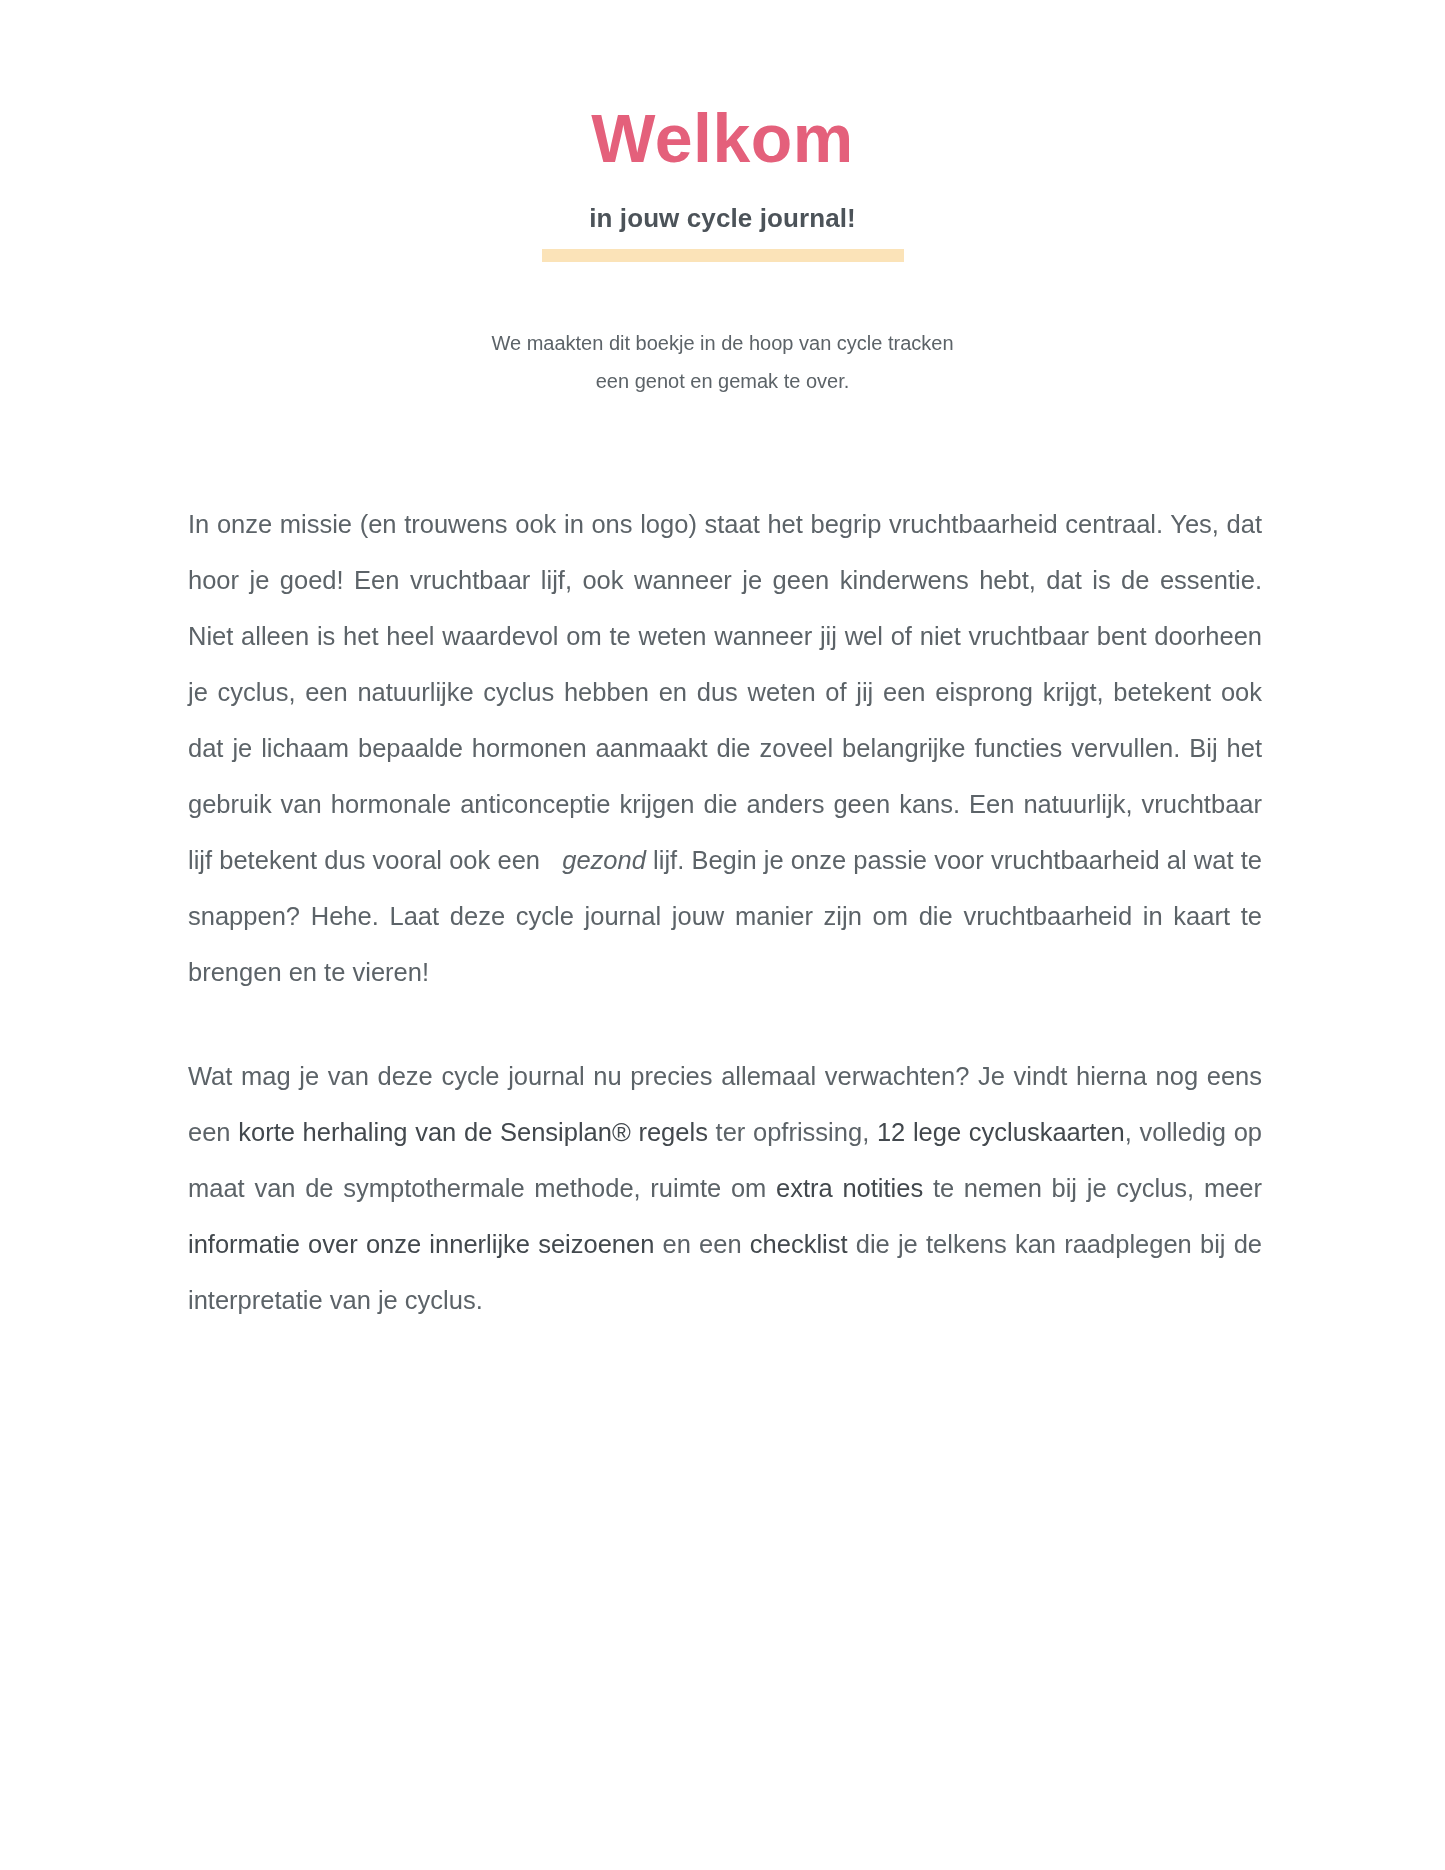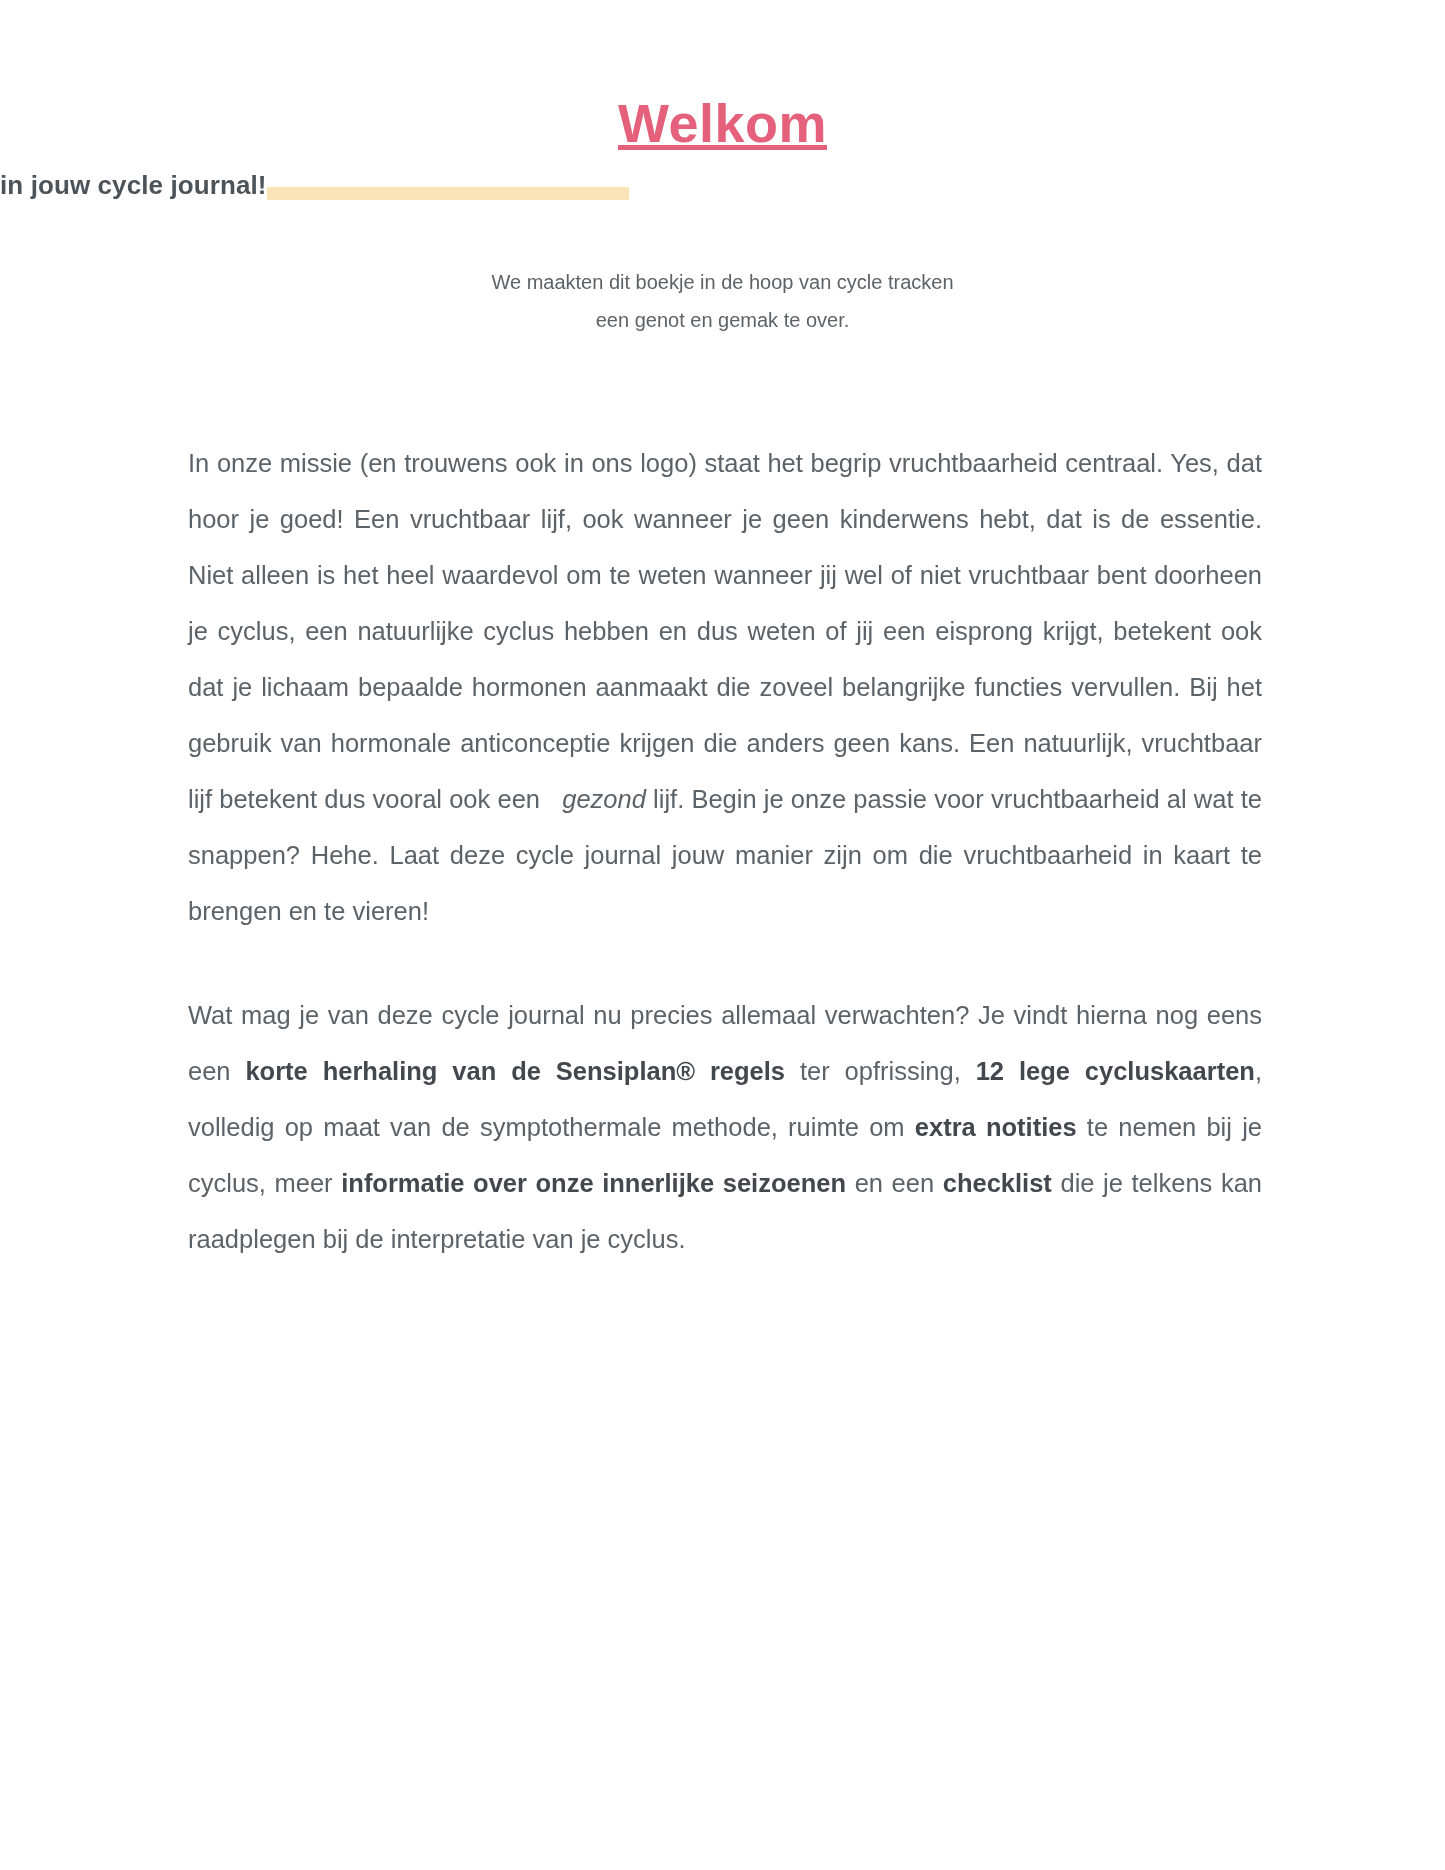--- a/index.html
+++ b/index.html
@@ -26,32 +26,32 @@
 
   
   .header {
     width: 100%;
     text-align: center;
     padding-top: 96px;
   }
 
   .title {
     font-family: "Liberation Sans", sans-serif;
-    font-size: 54px;
+    font-size: 68px;
     font-weight: 700;
     color: #e4607b;
     letter-spacing: 0.5px;
     line-height: 1.0;
-    margin: 0;
-    text-decoration: underline;
+    margin: 8px;
   }
 
   .subtitle-wrap {
-    margin-top: 20px;
+    margin-top: 31px;
     display: flex;
+    flex-direction: column;
     align-items: center;
   }
 
   .subtitle {
     font-family: "Liberation Sans", sans-serif;
     font-size: 26px;
     font-weight: 700;
     color: #4c5359;
     letter-spacing: 0.1px;
     line-height: 1.2;
@@ -100,21 +100,21 @@
   .para + .para {
     margin-top: 48px;
   }
 
   .para em {
     font-style: italic;
     margin-left: 15px;
   }
 
   .para strong {
-    font-weight: 700;
+    font-weight: 400;
     color: #42484d;
   }
 </style>
 </head>
 <body>
 
 <div class="page" style="background: rgb(255, 255, 255);">
 
   <header class="header">
     <h1 class="title" style="color: rgb(228, 96, 123);">Welkom</h1>

